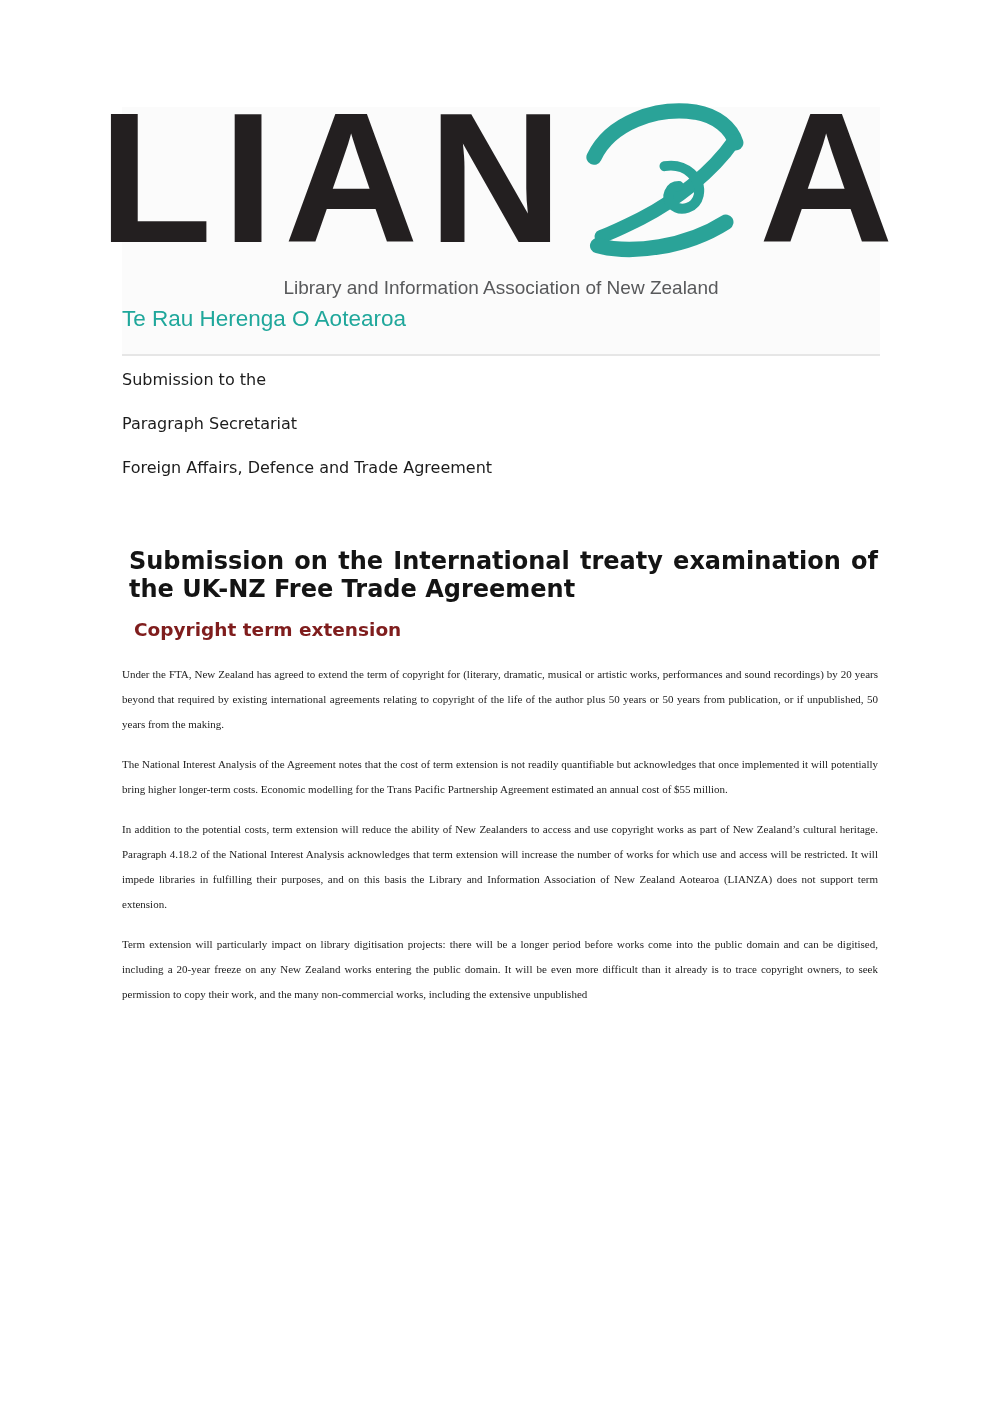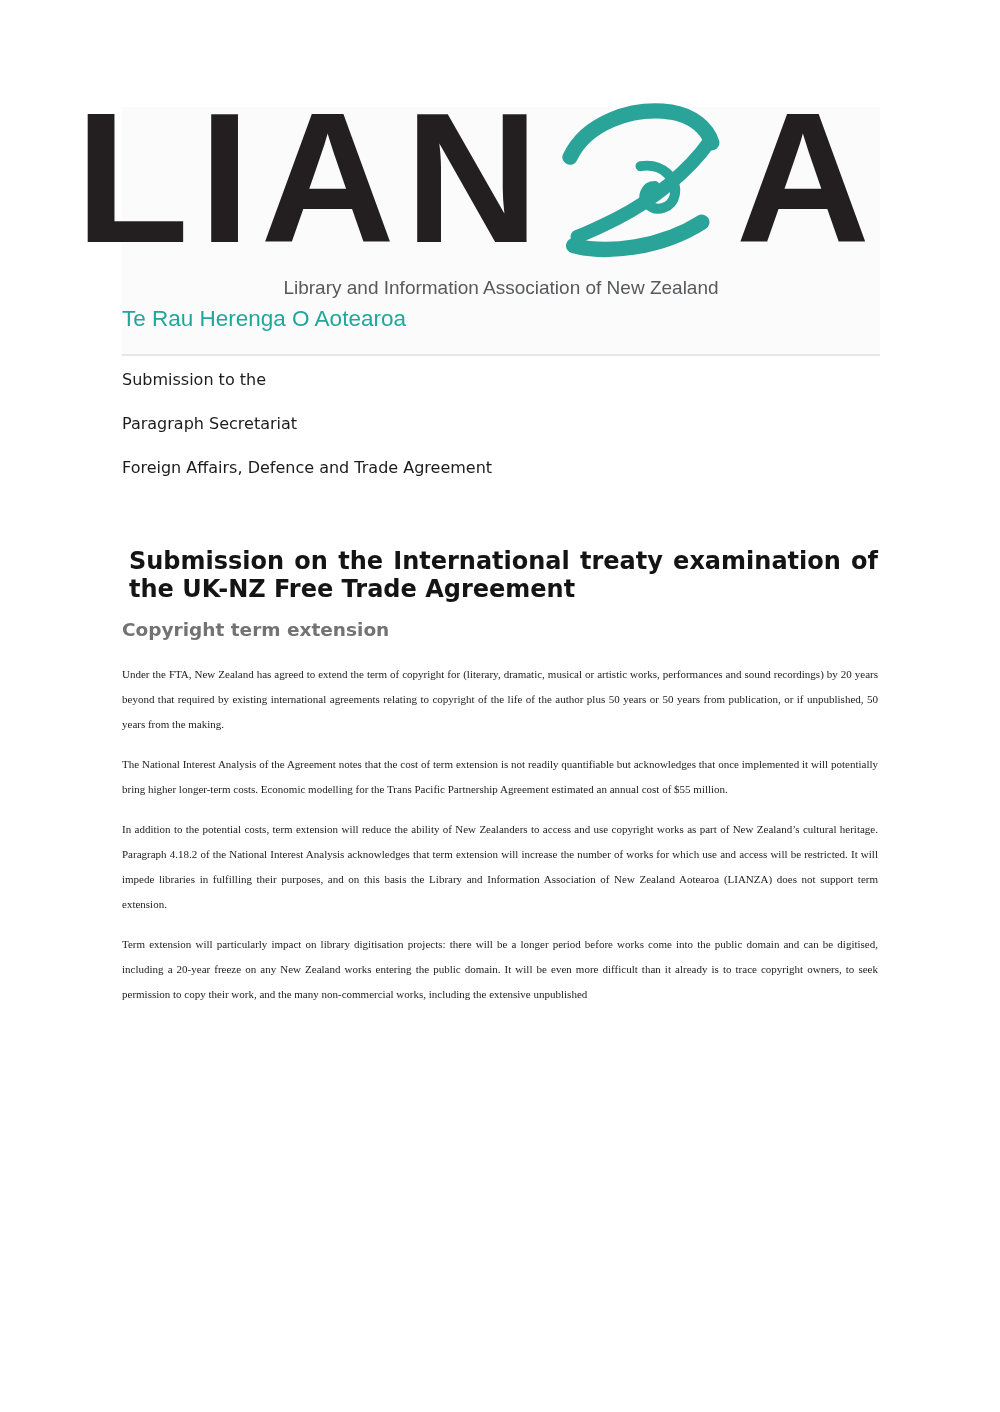--- a/index.html
+++ b/index.html
@@ -21,21 +21,21 @@
   .banner {
     box-sizing: border-box;
     margin: 107px 0 0 122px;
     width: 758px;
     height: 249px;
     background: var(--banner_bg, #fbfbfb);
     border-bottom: 2px solid var(--banner_border, #e6e6e6);
   }
   .logo-row {
     display: flex;
-    justify-content: flex-end;
+    justify-content: center;
     align-items: flex-end;
     column-gap: 12px;
     height: 140px;
     margin-top: 36px;
   }
   .logo-text {
     font-family: "Liberation Sans", sans-serif;
     font-weight: bold;
     font-size: 186px;
     line-height: 0.74;
@@ -81,25 +81,25 @@
   }
   h1.doc-title {
     margin: 70px 0 0 7px;
     font-size: 24px;
     line-height: 28px;
     font-weight: bold;
     color: #141414;
     text-align: justify;
   }
   h2.section-heading {
-    margin: 17px 0 23px 0;
+    margin: 17px 0 23px 12px;
     font-size: 18.5px;
     line-height: 19px;
     font-weight: bold;
-    color: #737373;
+    color: #7f1d1d;
   }
   p.body-par {
     margin: 0 0 15px 0;
     font-size: 11px;
     line-height: 25px;
     text-align: justify;
     text-justify: inter-word;
     font-family: Liberation Serif, serif;
   }
 </style>

